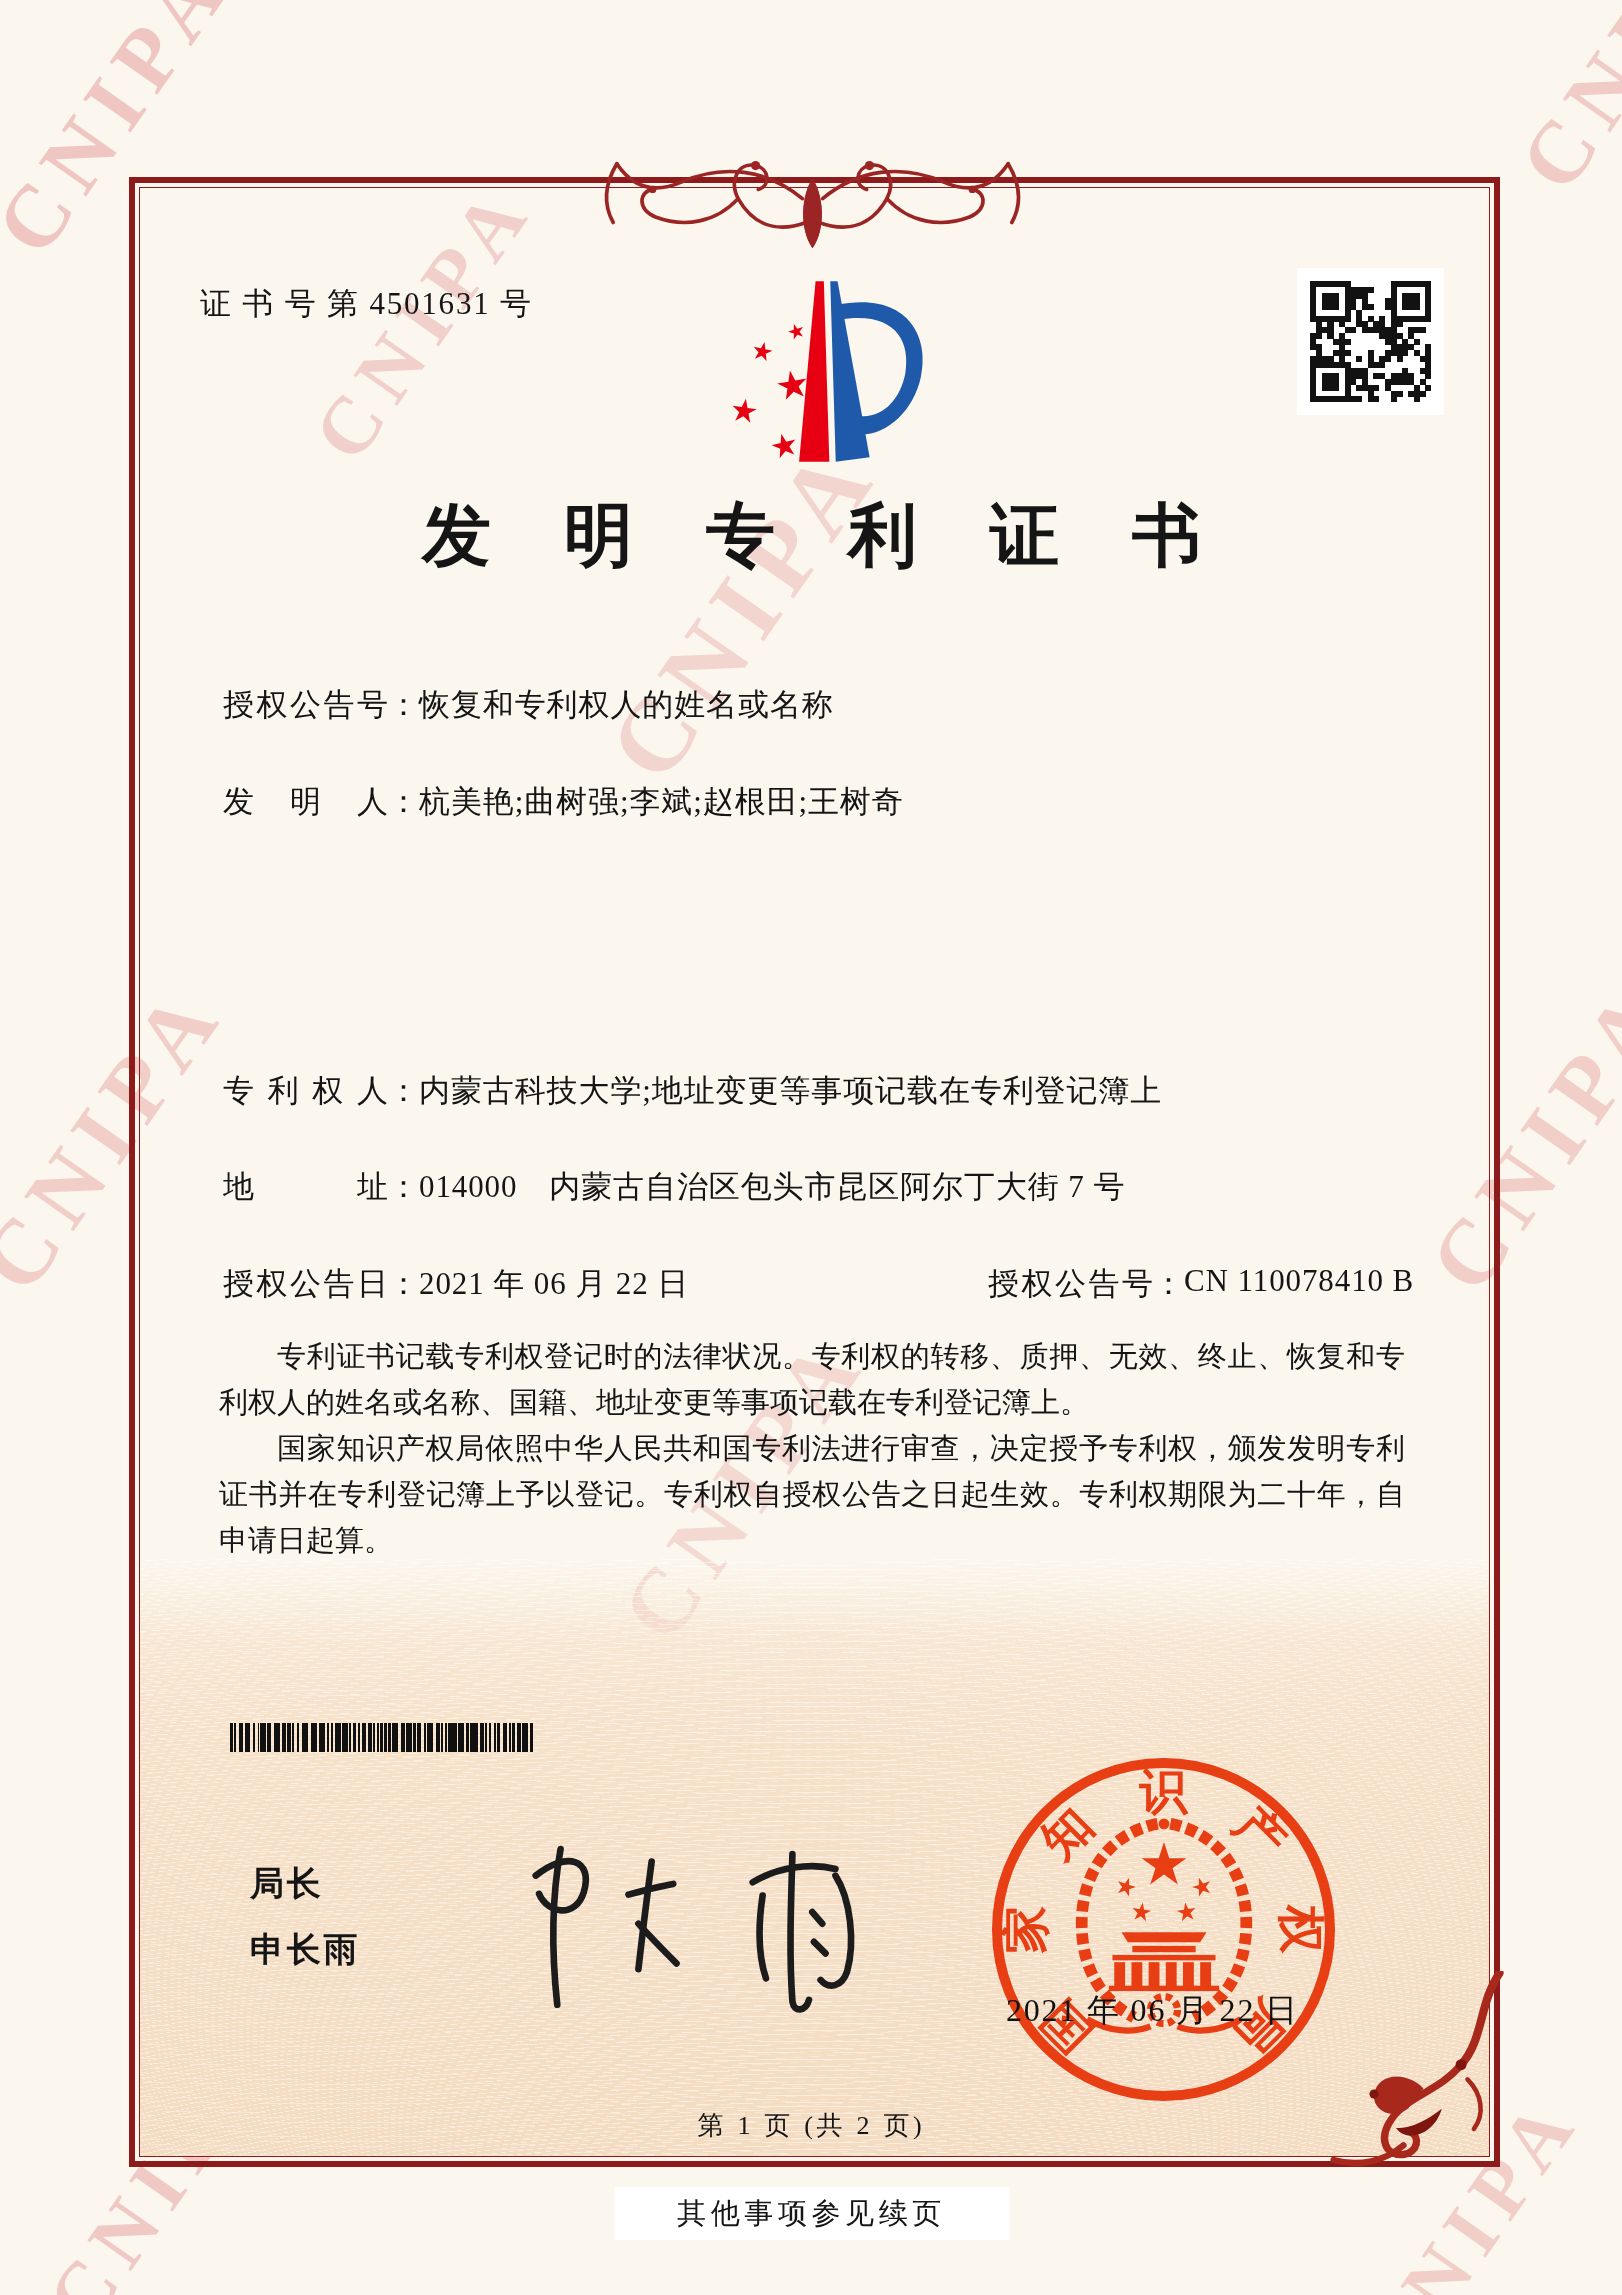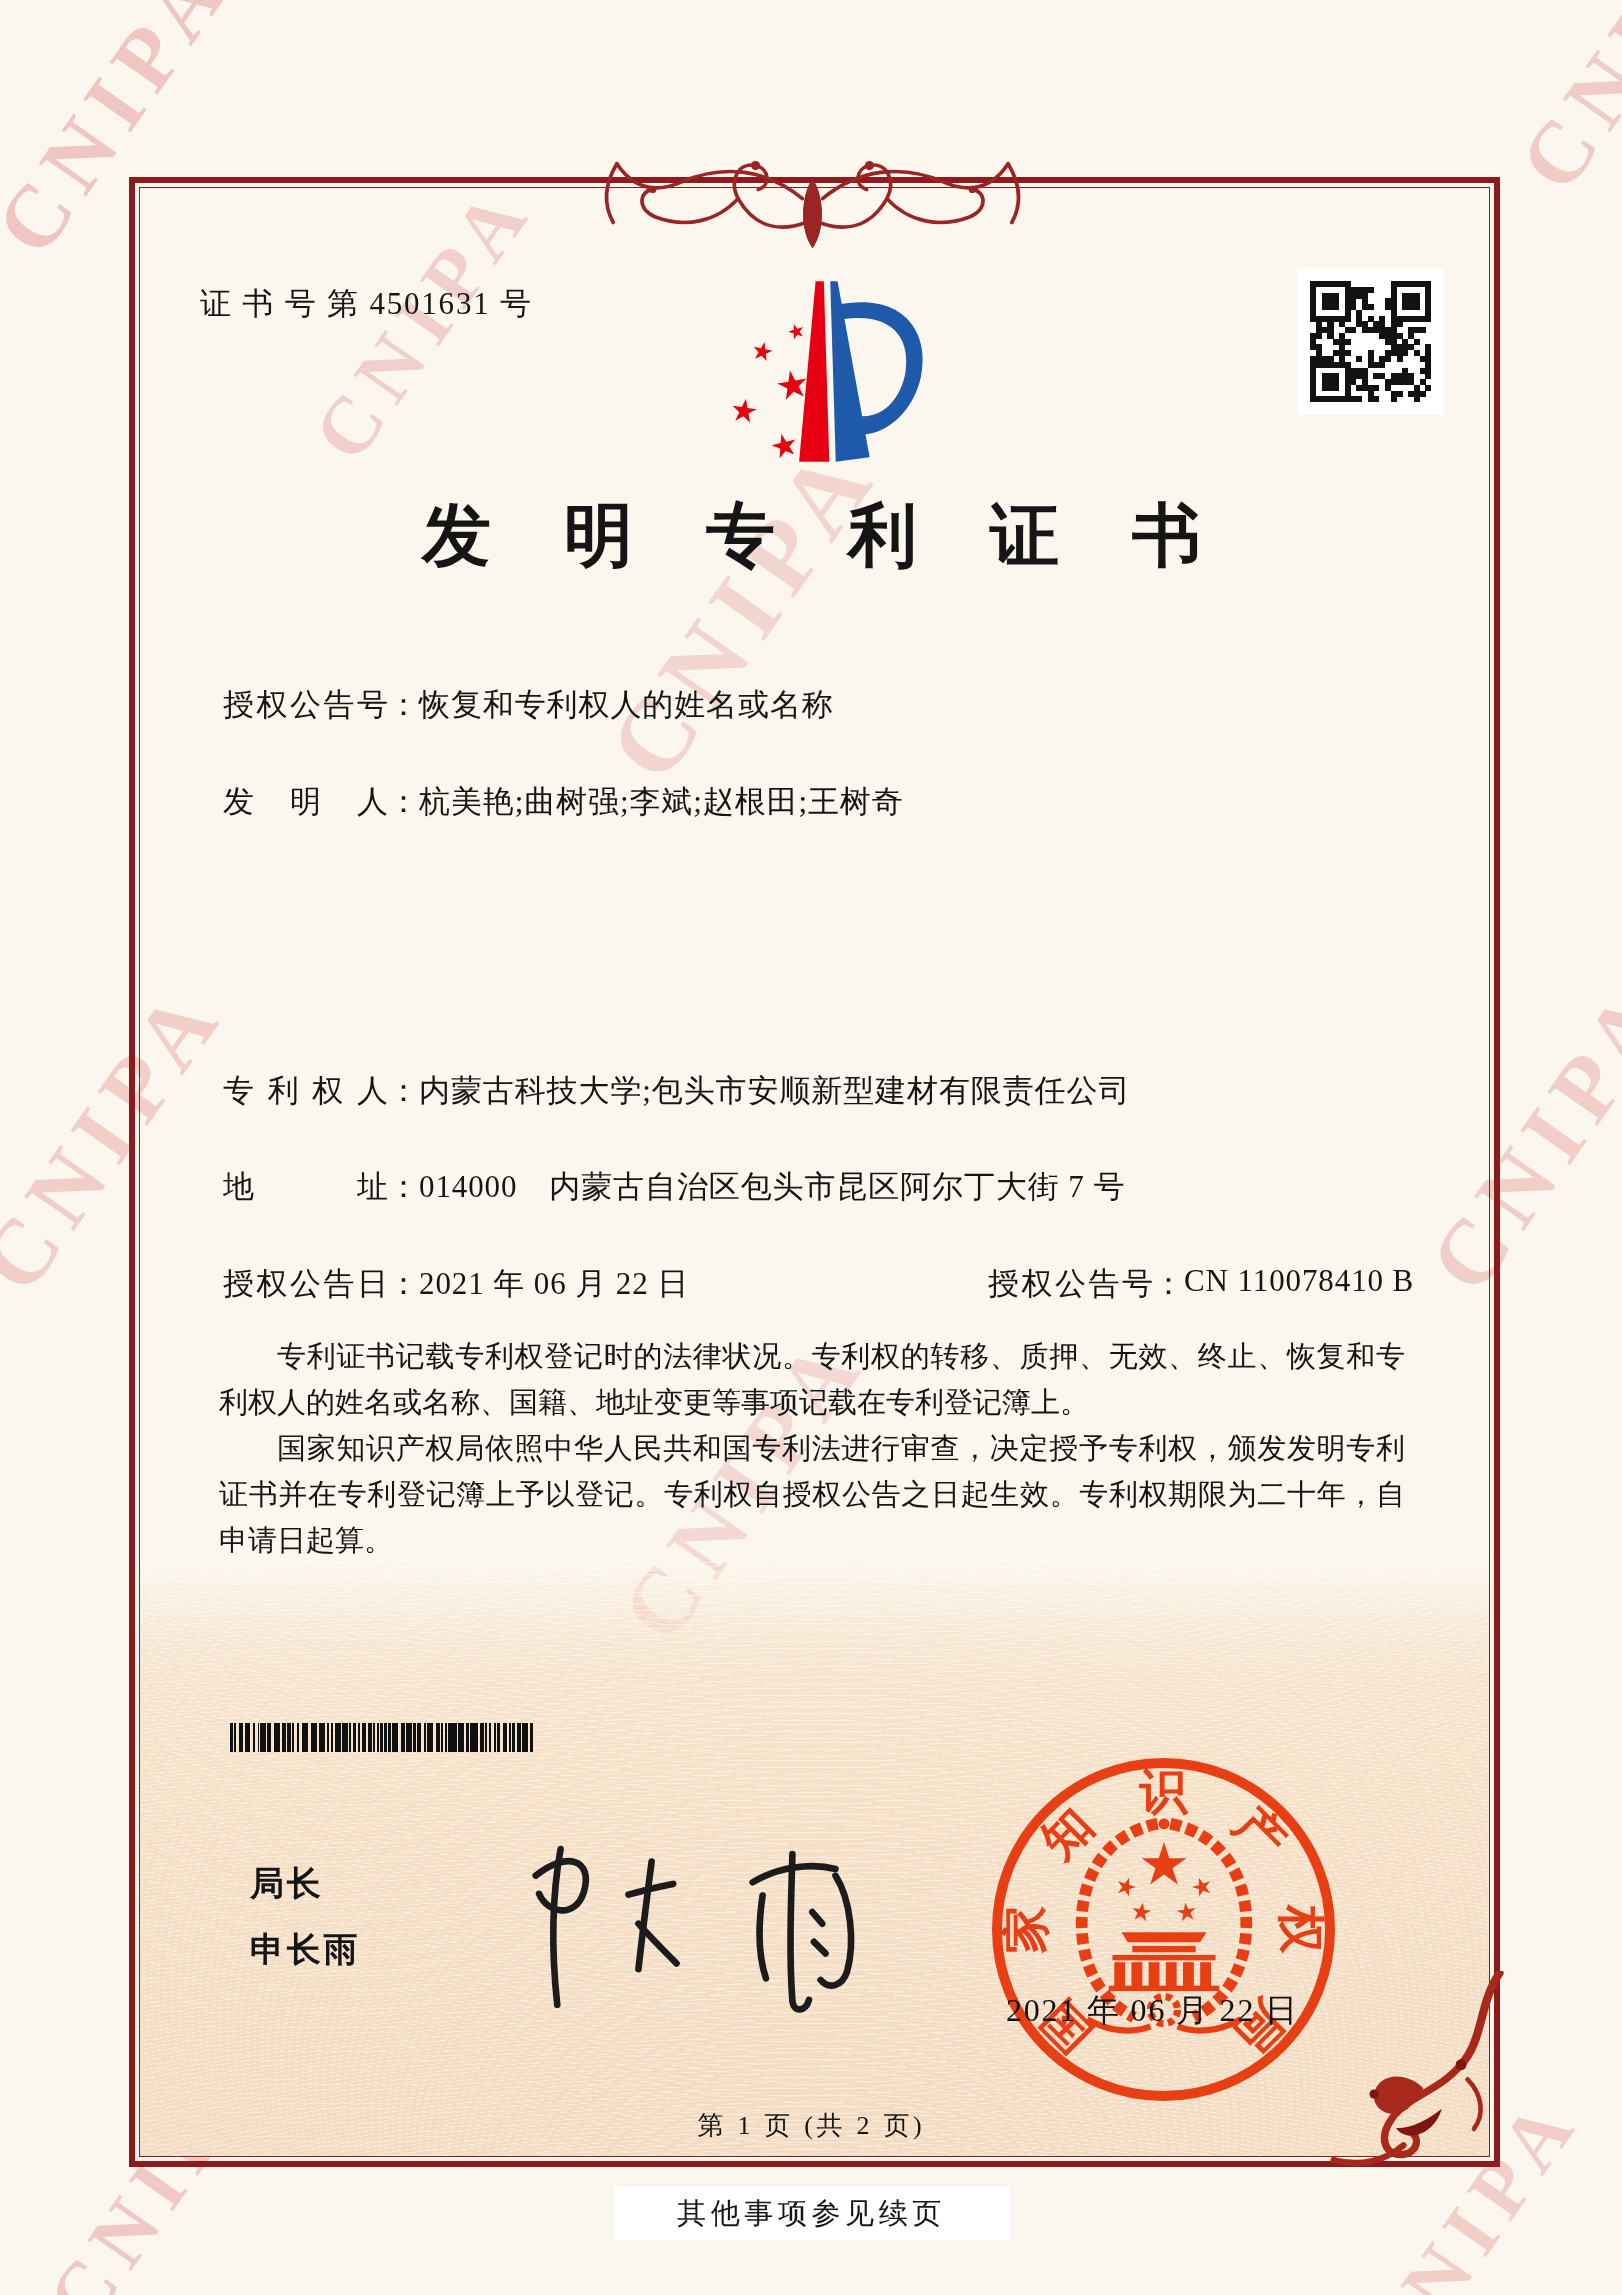--- a/index.html
+++ b/index.html
@@ -384,21 +384,21 @@
 
   <div class="doc-title">发明专利证书</div>
 
   <div class="field-row" style="top:684px">
     <span class="flabel">授权公告号</span><span class="fcolon">：</span><span class="fvalue">恢复和专利权人的姓名或名称</span>
   </div>
   <div class="field-row" style="top:781px">
     <span class="flabel">发明人</span><span class="fcolon">：</span><span class="fvalue">杭美艳;曲树强;李斌;赵根田;王树奇</span>
   </div>
   <div class="field-row" style="top:1070px">
-    <span class="flabel">专利权人</span><span class="fcolon">：</span><span class="fvalue">内蒙古科技大学;包头市安顺新型建材有限责任公司</span>
+    <span class="flabel">专利权人</span><span class="fcolon">：</span><span class="fvalue">内蒙古科技大学;地址变更等事项记载在专利登记簿上</span>
   </div>
   <div class="field-row" style="top:1166px">
     <span class="flabel">地址</span><span class="fcolon">：</span><span class="fvalue">014000　内蒙古自治区包头市昆区阿尔丁大街 7 号</span>
   </div>
   <div class="field-row" style="top:1263px">
     <span class="flabel">授权公告日</span><span class="fcolon">：</span><span class="fvalue">2021 年 06 月 22 日</span>
     <span class="grant-second"><span class="flabel">授权公告号</span><span class="fcolon">：</span><span class="fvalue">CN 110078410 B</span></span>
   </div>
 
   <div class="body-text">

